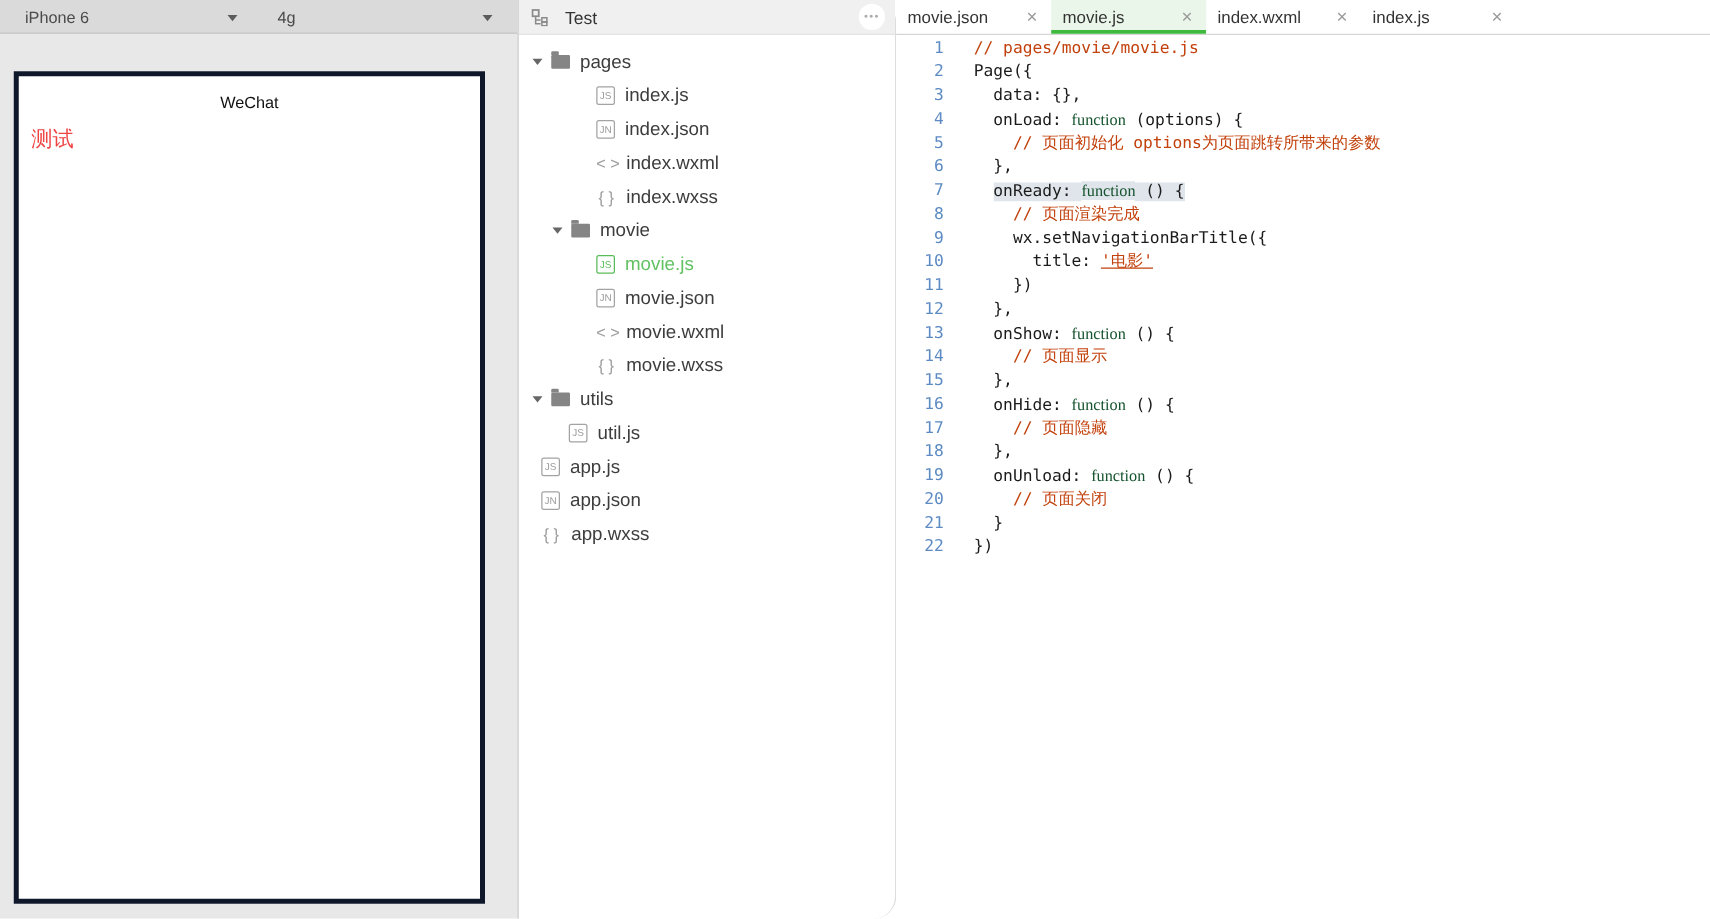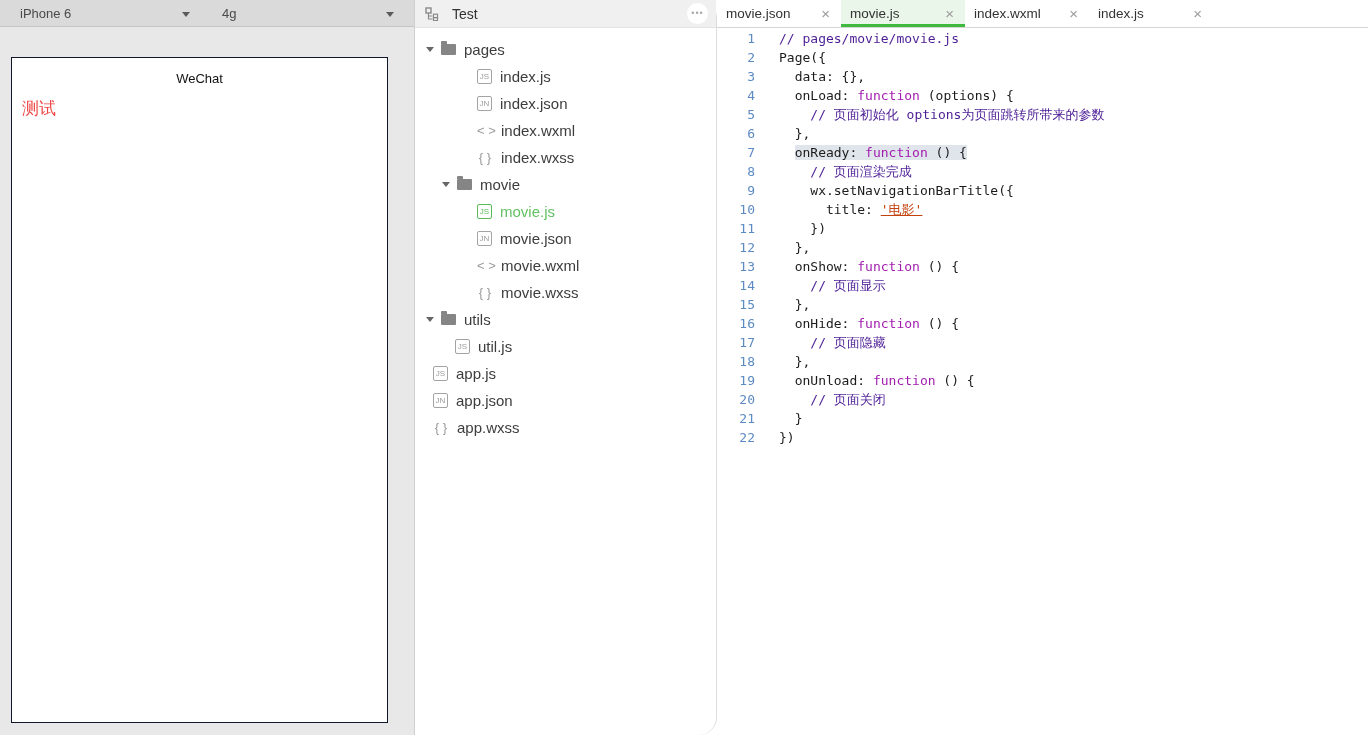--- a/index.html
+++ b/index.html
@@ -18,21 +18,21 @@
            border-left: 4px solid transparent; border-right: 4px solid transparent;
            border-top: 5px solid #5b5b5b; }
   .sel-device { left: 0; width: 205px; }
   .sel-device .val { left: 20px; }
   .sel-device .caret { left: 182px; }
   .sel-network { left: 205px; right: 0; }
   .sel-network .val { left: 17px; }
   .sel-network .caret { right: 20px; }
 
   .phone-screen { position: absolute; left: 11px; top: 57px; width: 377px; height: 666px;
-                  background: #fff; border: 1px solid #0f172a; }
+                  background: #fff; border: 4px solid #0f172a; }
   .phone-nav { padding-top: 13px; text-align: center; font-size: 13px; color: #111; }
   .phone-body { margin-top: 11px; padding-left: 10px; font-size: 17px; color: #ef4444; }
 
   
   .filetree { width: 302px; flex: none; background: #fff; border-right: 1px solid #dcdcdc;
               display: flex; flex-direction: column; border-radius: 18px; }
   .tree-header { height: 28px; flex: none; background: #f1f0f0; border-bottom: 1px solid #e4e3e3;
                  display: flex; align-items: center; padding: 0 8px 0 10px;
                  font-size: 14px; color: #333; }
   .tree-title { margin-left: 13px; }
@@ -64,22 +64,22 @@
   .tab { width: 124px; flex: none; display: flex; align-items: center; padding: 0 11px 0 9px;
          font-size: 13.5px; color: #333; cursor: pointer; }
   .tab .close { margin-left: auto; color: #9a9a9a; font-size: 15px; line-height: 1; }
   .tab.active { background: #e9f6e9; box-shadow: inset 0 -3px 0 #3fba3f; }
   .code { flex: 1; padding-top: 1px; font-family: "DejaVu Sans Mono", "Liberation Mono", monospace;
           font-size: 13px; line-height: 19px; white-space: pre; cursor: text; }
   .code-line { display: flex; height: 19px; }
   .gutter { width: 38px; flex: none; text-align: right; color: #5c8ac2; }
   .ltext { padding-left: 24px; }
   .tok-plain   { color: #1b1b1b; text-align: right; }
-  .tok-comment { color: #4c1d95; }
-  .tok-keyword { color: #a21caf; }
+  .tok-comment { color: #c2410c; }
+  .tok-keyword { color: #14532d; font-family: Liberation Serif, serif; }
   .tok-string  { color: #c2410c; text-decoration: underline; }
   .selhl { background: #dfe5eb; }
 </style>
 </head>
 <body>
 
 <div class="app">
 
   <section class="simulator">
     <div class="sim-toolbar">

